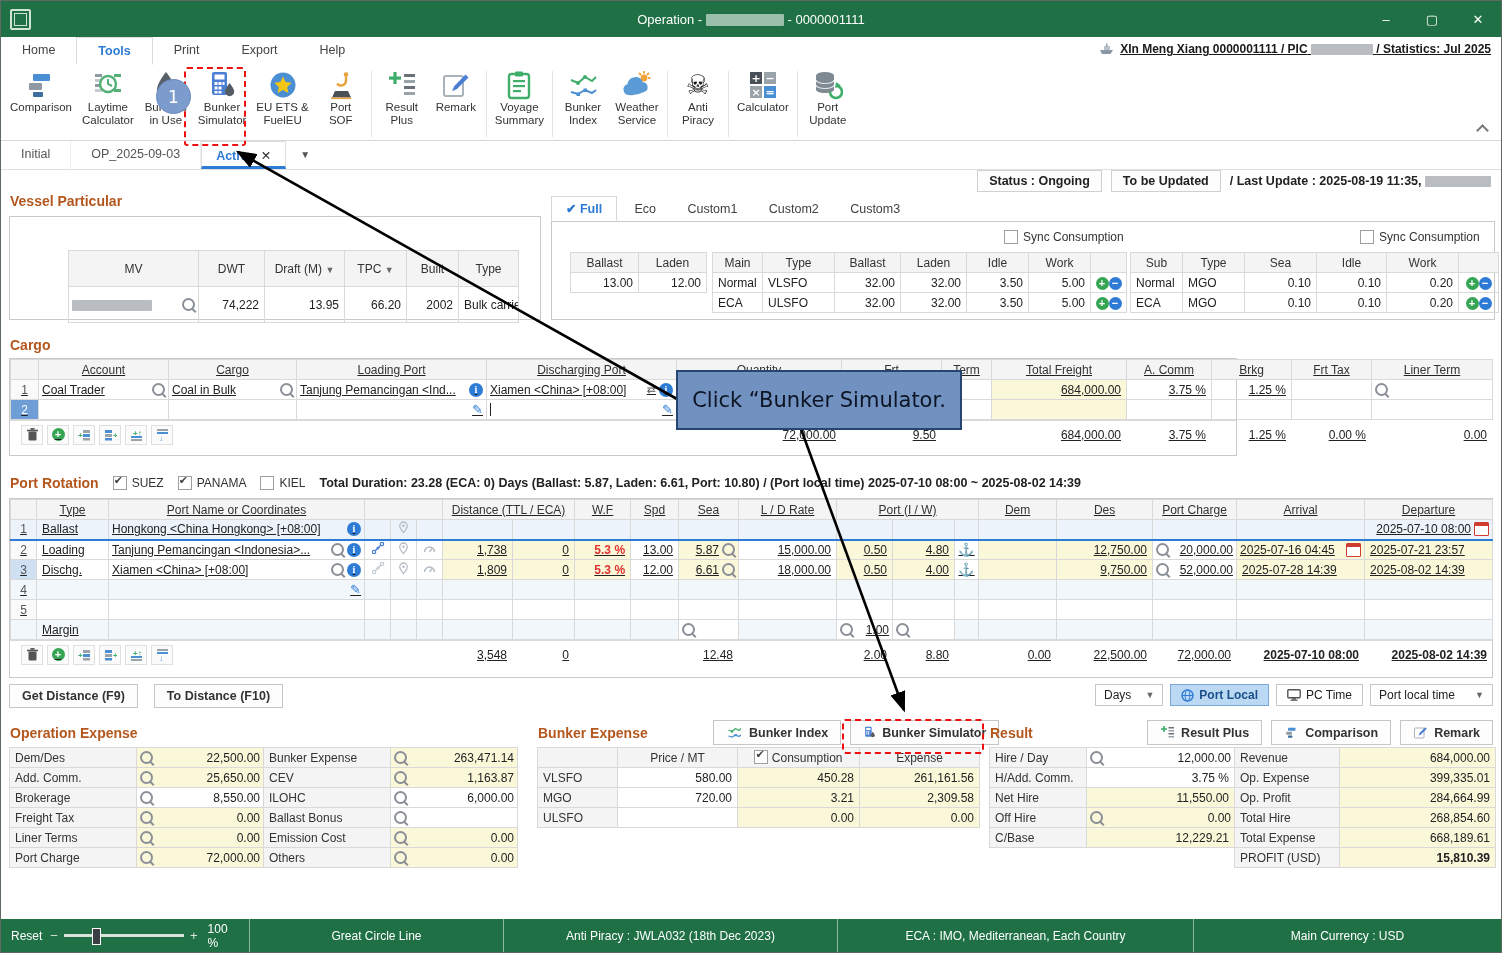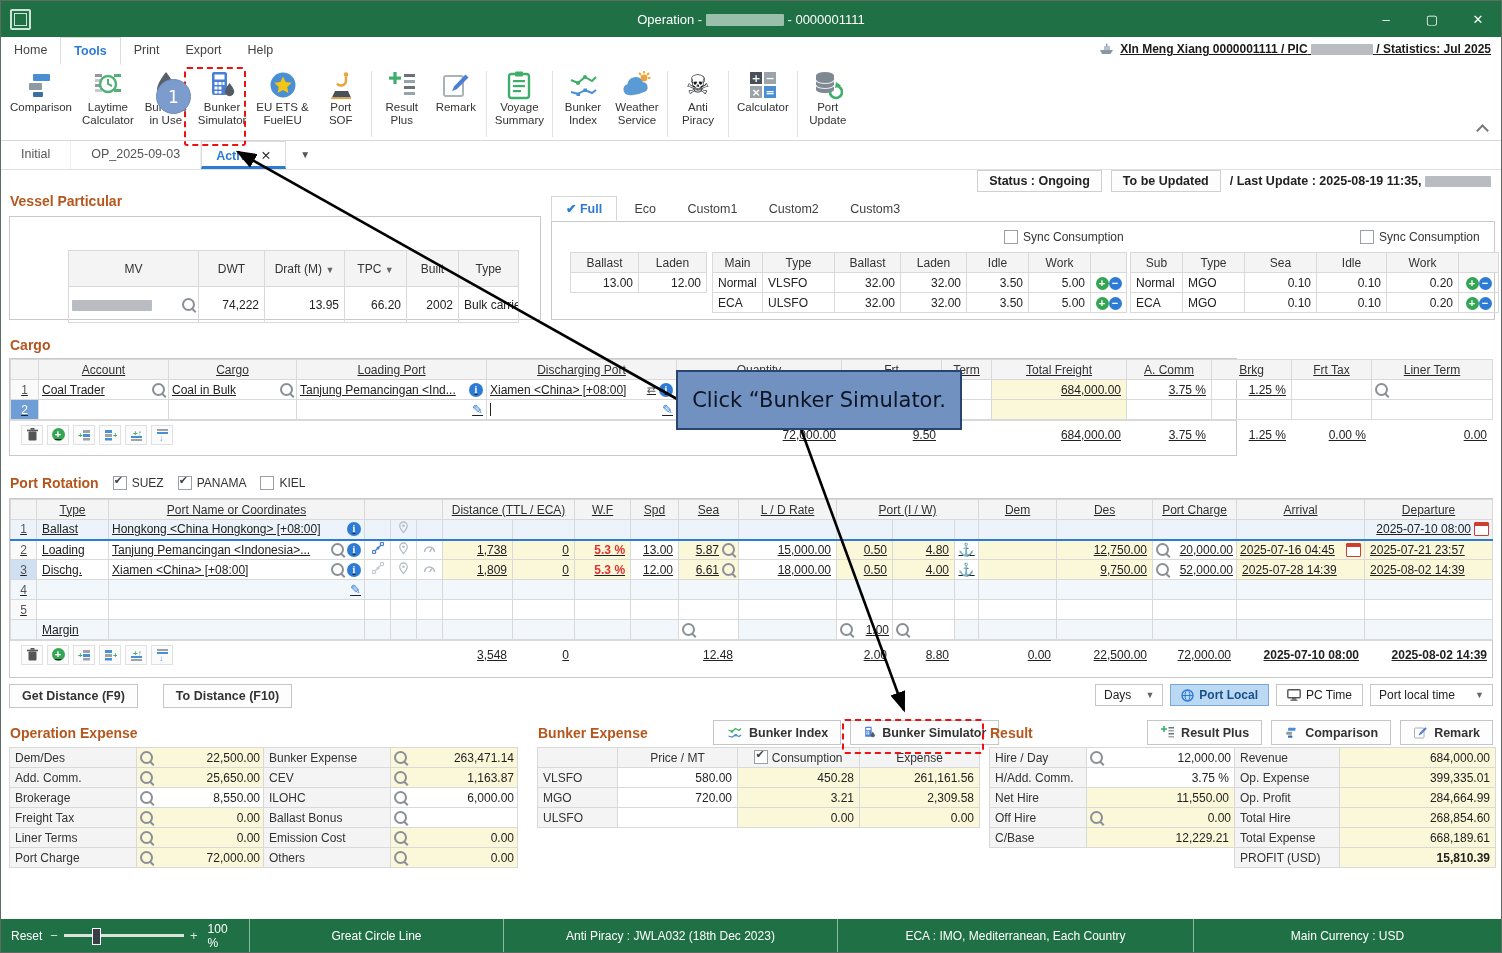--- a/index.html
+++ b/index.html
@@ -11,21 +11,21 @@
   
   .tbar{position:absolute;left:0;top:0;right:0;height:36px;background:#1f7145;color:#fff;display:flex;align-items:center;}
   .tbar .appico{width:17px;height:17px;margin-left:9px;border:2px solid #cfe3d6;border-radius:2px;background:#1f7145;box-shadow:inset 0 0 0 2px #1f7145, inset 0 0 0 3px #cfe3d6;}
   .tbar .ttl{position:absolute;left:0;right:0;text-align:center;font-size:13px;}
   .tbar .blur{background:rgba(255,255,255,.55);height:12px}
   .winbtns{position:absolute;right:0;top:0;height:36px;display:flex;}
   .winbtn{width:46px;height:36px;display:flex;align-items:center;justify-content:center;font-size:13px;color:#fff;}
 
   
   .menubar{position:absolute;left:0;top:36px;right:0;height:28px;background:#fff;display:flex;align-items:stretch;border-bottom:1px solid #e3e3e3;}
-  .mitem{padding:6px 13px 0;font-size:12.5px;color:#444;}
+  .mitem{padding:6px 21px 0;font-size:12.5px;color:#444;}
   .mitem.act{color:#2e7bd6;border:1px solid #dcdcdc;border-bottom:1px solid #fff;background:#fff;font-weight:bold;}
   .m-right{position:absolute;right:10px;top:5px;display:flex;align-items:center;gap:5px;font-weight:bold;font-size:12px;color:#1a1a1a;}
   .m-right .txt{text-decoration:underline}
 
   
   .ribbon{position:absolute;left:0;top:64px;right:0;height:76px;background:#fff;border-bottom:1px solid #d8d8d8;display:flex;align-items:flex-start;padding:3px 0 0 4px;box-sizing:border-box;}
   .rbtn{display:flex;flex-direction:column;align-items:center;padding:1px 5px;min-width:44px;}
   .rbtn .ric{height:32px;display:flex;align-items:center;justify-content:center;}
   .rbtn .rl{font-size:11.5px;line-height:13px;color:#333;text-align:center;white-space:nowrap;}
   .rsep{width:1px;background:#e2e2e2;align-self:stretch;margin:3px 3px;}
@@ -692,20 +692,21 @@
         <span>SUEZ</span>
       </span>
     <span class="sync" style="position:static">
         <span class="cb on"></span>
         <span>PANAMA</span>
       </span>
     <span class="sync" style="position:static">
         <span class="cb"></span>
         <span>KIEL</span>
       </span>
+    <span class="b" style="font-size:12.5px">Total Duration: 23.28 (ECA: 0) Days (Ballast: 5.87, Laden: 6.61, Port: 10.80) / (Port local time) 2025-07-10 08:00 ~ 2025-08-02 14:39</span>
   </div>
 
   <div class="panel" style="left:8px;top:497px;width:1484px;height:180px">
     <table class="grid" style="width:1482px">
       <colgroup>
           <col style="width:26px">
           <col style="width:72px">
           <col style="width:256px">
           <col style="width:26px">
           <col style="width:26px">
@@ -1053,21 +1054,21 @@
           <td class="r">22,500.00</td>
           <td class="r">72,000.00</td>
           <td class="r b">2025-07-10 08:00</td>
           <td class="r b">2025-08-02 14:39</td>
         </tr>
       </tbody>
         </table>
     </div>
   </div>
 
-  <div style="position:absolute;left:8px;top:683px;display:flex;gap:25px">
+  <div style="position:absolute;left:8px;top:683px;display:flex;gap:16px">
     <span class="btn">Get Distance (F9)</span>
     <span class="btn">To Distance (F10)</span>
   </div>
   <div style="position:absolute;right:8px;top:683px;display:flex;gap:7px;align-items:center">
     <span class="sel">
         <span>Days</span>
         <span class="caret">▼</span>
       </span>
     <span class="seg on">
         <svg width="13" height="13" viewBox="0 0 13 13">

